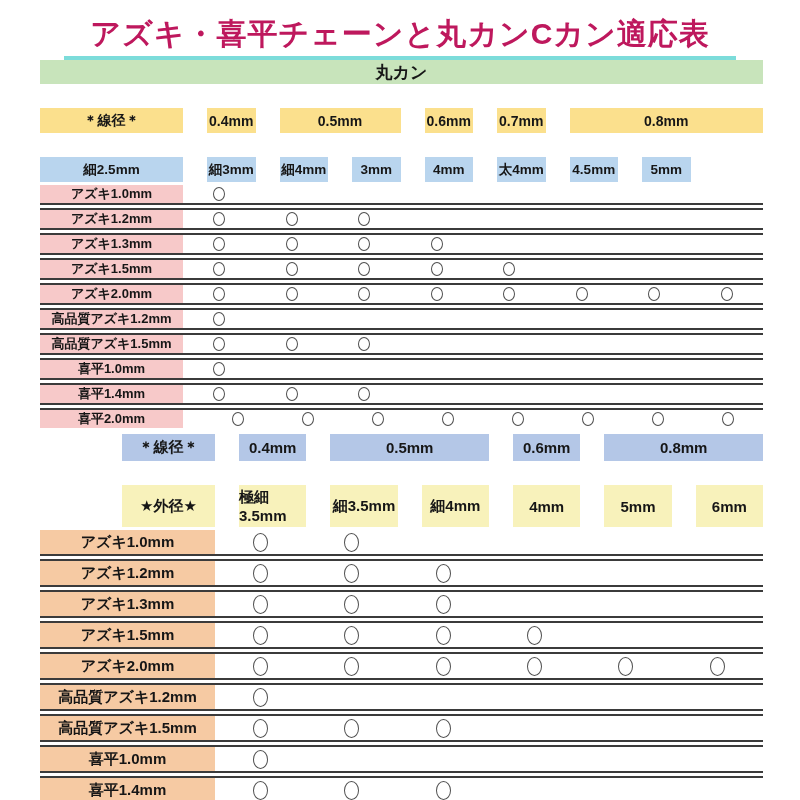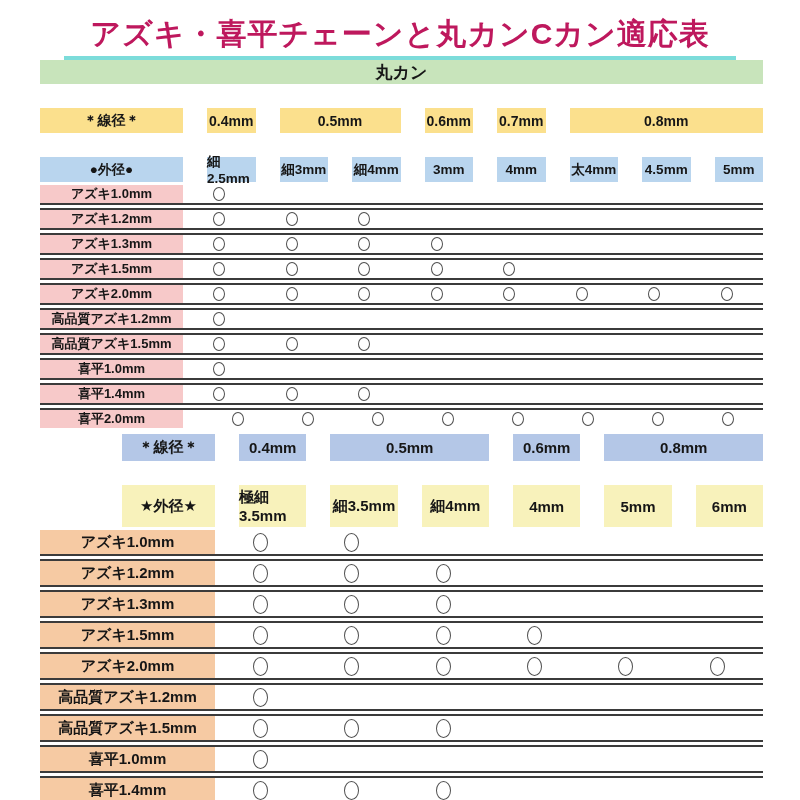--- a/index.html
+++ b/index.html
@@ -66,21 +66,20 @@
 <div id="t1" class="tbl">
   <div class="hdr-grid">
     <div class="hdr-cell bar">丸カン</div>
 
   <div class="hdr-cell wire">＊線径＊</div>
       <div class="hdr-cell wire" style="grid-column: span 1;">0.4mm</div>
       <div class="hdr-cell wire" style="grid-column: span 2;">0.5mm</div>
       <div class="hdr-cell wire" style="grid-column: span 1;">0.6mm</div>
       <div class="hdr-cell wire" style="grid-column: span 1;">0.7mm</div>
       <div class="hdr-cell wire" style="grid-column: span 3;">0.8mm</div>
-      <div class="hdr-cell outer">●外径●</div>
       <div class="hdr-cell outer">細2.5mm</div>
       <div class="hdr-cell outer">細3mm</div>
       <div class="hdr-cell outer">細4mm</div>
       <div class="hdr-cell outer">3mm</div>
       <div class="hdr-cell outer">4mm</div>
       <div class="hdr-cell outer">太4mm</div>
       <div class="hdr-cell outer">4.5mm</div>
       <div class="hdr-cell outer">5mm</div>
     </div>
   <div class="rows">

